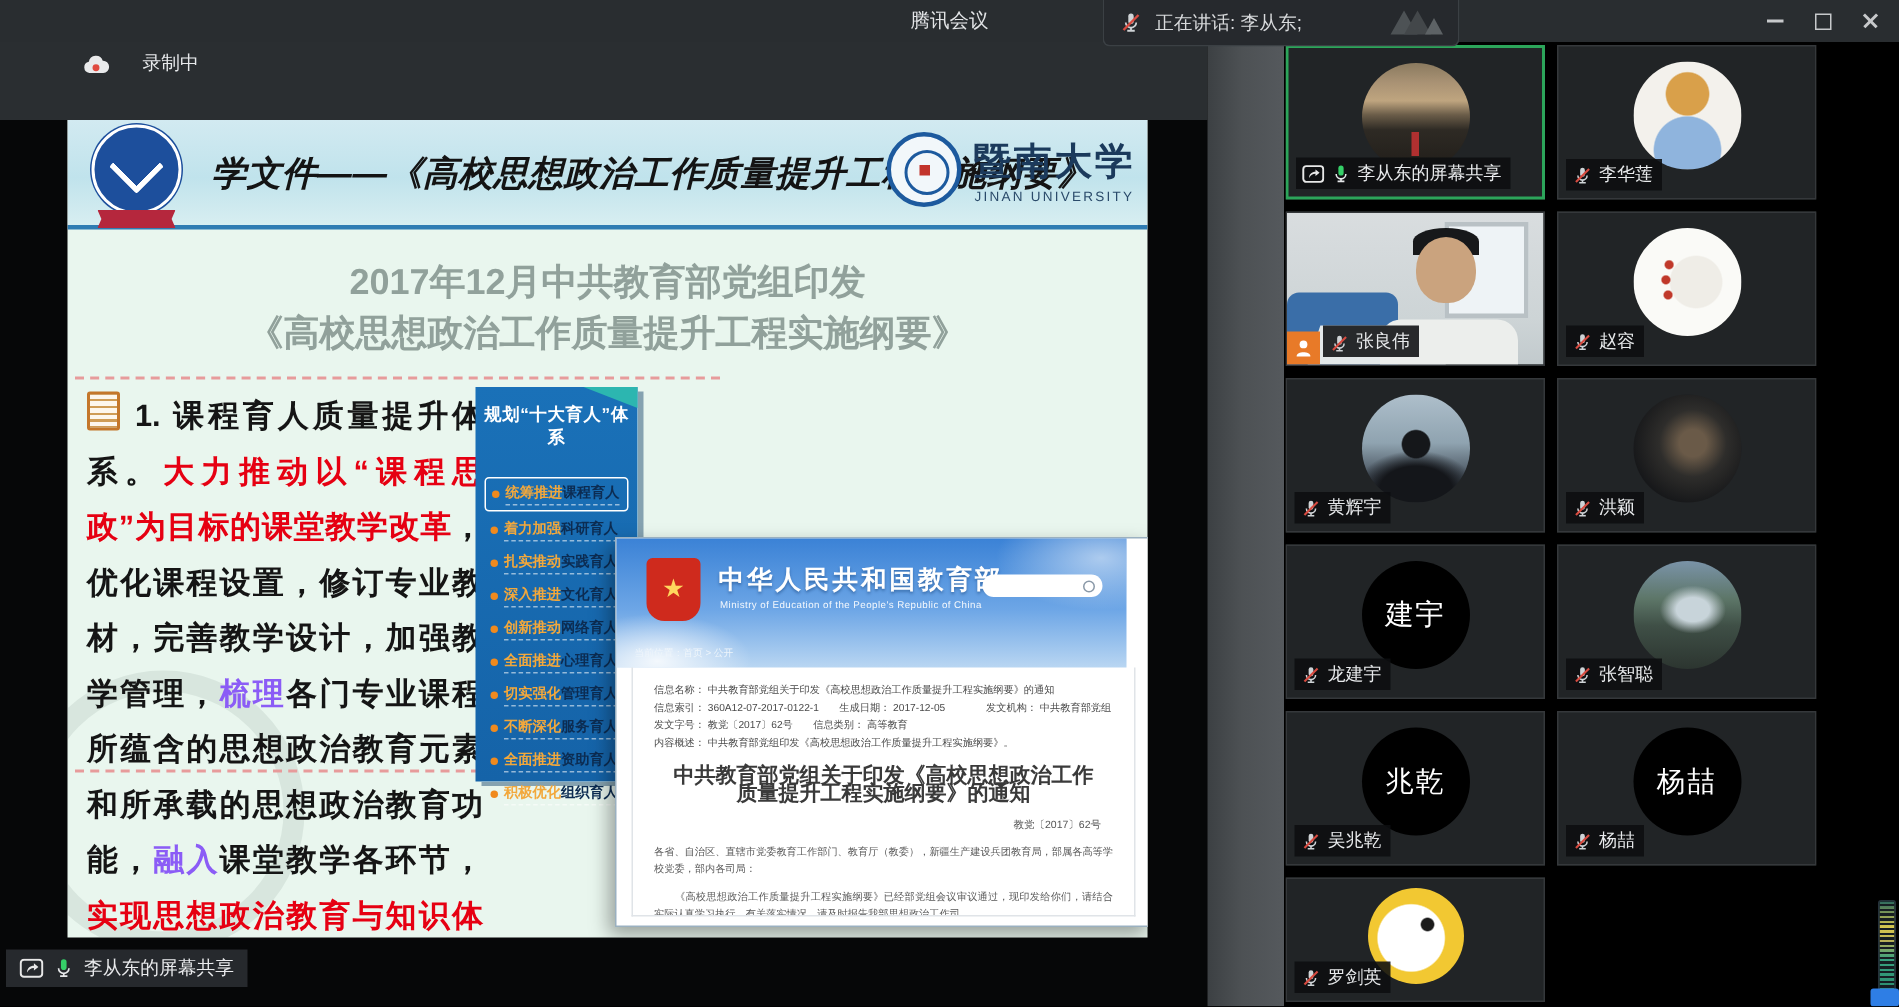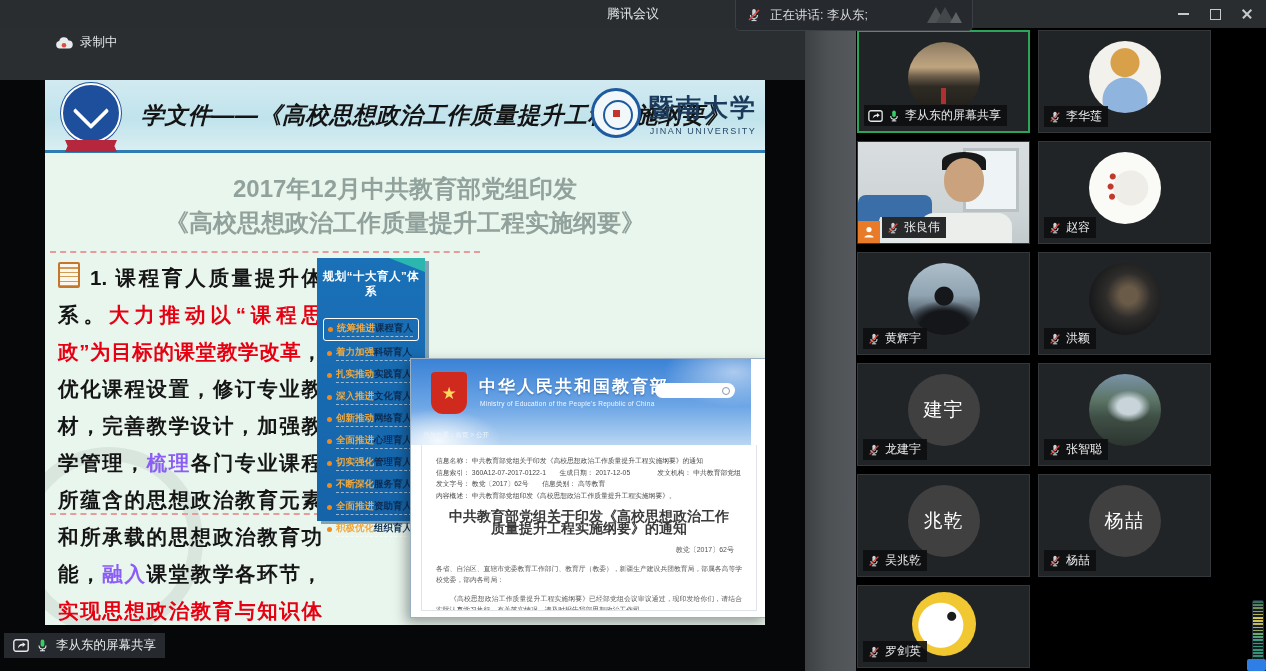--- a/index.html
+++ b/index.html
@@ -19,21 +19,21 @@
   .tri.t3{border-left-width:6px;border-right-width:6px;border-bottom-width:11px;border-bottom-color:#5d6265;margin-left:-4px;}
   .win-controls{position:absolute;right:8px;top:0;height:28px;display:flex;align-items:center;gap:10px;z-index:6;}
   .wc{width:22px;height:22px;display:flex;align-items:center;justify-content:center;position:relative;}
   .wc-min-glyph{width:11px;height:2px;background:#c7c9cb;}
   .wc-restore-glyph{width:9px;height:9px;border:1.4px solid #c7c9cb;}
   .wc-close-glyph{position:relative;width:12px;height:12px;}
   .wc-close-glyph::before,.wc-close-glyph::after{content:"";position:absolute;left:0;top:5px;width:12px;height:1.6px;background:#c7c9cb;}
   .wc-close-glyph::before{transform:rotate(45deg);} .wc-close-glyph::after{transform:rotate(-45deg);}
   
   .share-band{position:absolute;left:0;top:28px;width:805px;height:52px;background:#2a2e31;}
-  .rec{position:absolute;left:55px;top:34px;display:flex;align-items:center;gap:7px;}
+  .rec{position:absolute;left:55px;top:34px;display:flex;align-items:center;gap:22px;}
   .rec-label{color:#e7e9eb;font-size:12.5px;}
   .share-black{position:absolute;left:0;top:80px;width:805px;height:591px;background:#060708;}
   
   .slide{position:absolute;left:45px;top:80px;width:720px;height:545px;background:#e9f6ee;overflow:hidden;}
   .banner{position:absolute;left:0;top:0;width:720px;height:70px;
           background:linear-gradient(180deg,#d2eaf1 0%,#c0e3ec 55%,#d8eef1 100%);border-bottom:3px solid #2f7cb3;}
   .emblem{position:absolute;left:16px;top:3px;width:56px;height:56px;border-radius:50%;background:#1d4f9c;
           border:2px solid #fff;box-shadow:0 0 0 1px #1d4f9c;}
   .emblem::before{content:"";position:absolute;left:15px;top:13px;width:22px;height:22px;
           border:4px solid #fff;border-top:none;border-right:none;transform:rotate(-45deg);border-radius:2px;}
@@ -101,21 +101,21 @@
            background:linear-gradient(90deg,#3c4043,#4d5154 45%,#55595d);}
   
   .grid{position:absolute;left:857px;top:30px;width:354px;height:641px;overflow:hidden;
         display:grid;grid-template-columns:173px 173px;grid-template-rows:repeat(5,103px) 83px;gap:8px;}
   .tile{position:relative;background:#212426;border:1px solid #35383b;box-sizing:border-box;overflow:hidden;}
   .tile.speaking{border:2px solid #2ca55a;}
   .avatar{position:absolute;left:50%;top:10px;transform:translateX(-50%);width:72px;height:72px;border-radius:50%;
           overflow:hidden;display:flex;align-items:center;justify-content:center;}
   .row6 .avatar{width:64px;height:64px;top:6px;}
   .initials{color:#fff;font-size:19px;letter-spacing:1px;}
-  .av-blue{background:#404040;}
+  .av-blue{background:#000000;}
   .av-suit{background:linear-gradient(#b03030 0 0) 50% 82%/5px 16px no-repeat,
            linear-gradient(180deg,#8a7a5f 0%,#a99274 18%,#bfa57f 35%,#6b5d49 48%,#2e2a24 62%,#201d19 100%);}
   .av-tiger{background:radial-gradient(circle at 50% 30%,#d9a04a 0 14px,transparent 15px),
             radial-gradient(circle at 50% 82%,#8fb4dd 0 22px,transparent 23px),#f3f1ec;}
   .av-lineart{background:radial-gradient(circle at 32% 62%,#c0392b 0 2.5px,transparent 3.5px),
               radial-gradient(circle at 30% 48%,#c0392b 0 2.5px,transparent 3.5px),
               radial-gradient(circle at 33% 34%,#c0392b 0 2.5px,transparent 3.5px),
               radial-gradient(circle at 58% 50%,#efede7 0 17px,transparent 18px),#fafaf7;}
   .av-sky{background:radial-gradient(circle at 50% 46%,#15171a 0 9px,transparent 10px),
           radial-gradient(ellipse 40px 26px at 50% 88%,#14161a 0 60%,transparent 100%),
@@ -125,21 +125,21 @@
                linear-gradient(180deg,#7a93a8 0%,#5d7668 35%,#3f4f46 60%,#2c3530 100%);}
   .av-sunset{background:radial-gradient(circle at 62% 28%,#241c28 0 11px,transparent 12px),
              linear-gradient(180deg,#caa3b8 0%,#e0b8a8 38%,#6a4a5a 52%,#2e2838 75%,#1e1a26 100%);}
   .av-elephant{background:radial-gradient(circle at 62% 38%,#1c1c1c 0 4px,transparent 5px),
                radial-gradient(circle at 45% 52%,#ffffff 0 22px,transparent 23px),#f2c832;}
   .tile-label{position:absolute;left:5px;bottom:5px;background:rgba(12,14,16,0.88);display:flex;
               align-items:center;gap:4px;padding:2px 6px 2px 4px;max-width:162px;box-sizing:border-box;}
   .tile-name{color:#e8eaec;font-size:12px;white-space:nowrap;overflow:hidden;}
   .host-badge{position:absolute;left:0;bottom:0;width:22px;height:22px;background:#e87a28;
               display:flex;align-items:center;justify-content:center;z-index:2;}
-  .label-offset{left:24px;}
+  .label-offset{left:24px;align-items:flex-end;}
   
   .scene{position:absolute;inset:0;background:linear-gradient(180deg,#d9dddf 0%,#cdd4d6 70%,#c2cacd 100%);}
   .scene-window{position:absolute;right:10px;top:6px;width:50px;height:58px;background:#eef3f6;border:3px solid #b9c1c5;}
   .scene-sofa{position:absolute;left:0;bottom:0;width:74px;height:48px;background:#3a6ea8;border-radius:8px 8px 0 0;}
   .scene-table{position:absolute;left:18px;bottom:0;width:92px;height:26px;background:#e3e8e9;transform:skewX(-18deg);}
   .scene-head{position:absolute;left:86px;top:16px;width:40px;height:44px;background:#caa37e;border-radius:50% 50% 46% 46%;}
   .scene-hair{position:absolute;left:84px;top:10px;width:44px;height:18px;background:#17181a;border-radius:50% 50% 0 0;}
   .scene-body{position:absolute;left:62px;bottom:0;width:92px;height:30px;background:#eceeec;border-radius:14px 14px 0 0;}
   
   .audio-meter{position:absolute;left:1252px;top:600px;width:10px;height:62px;background:

